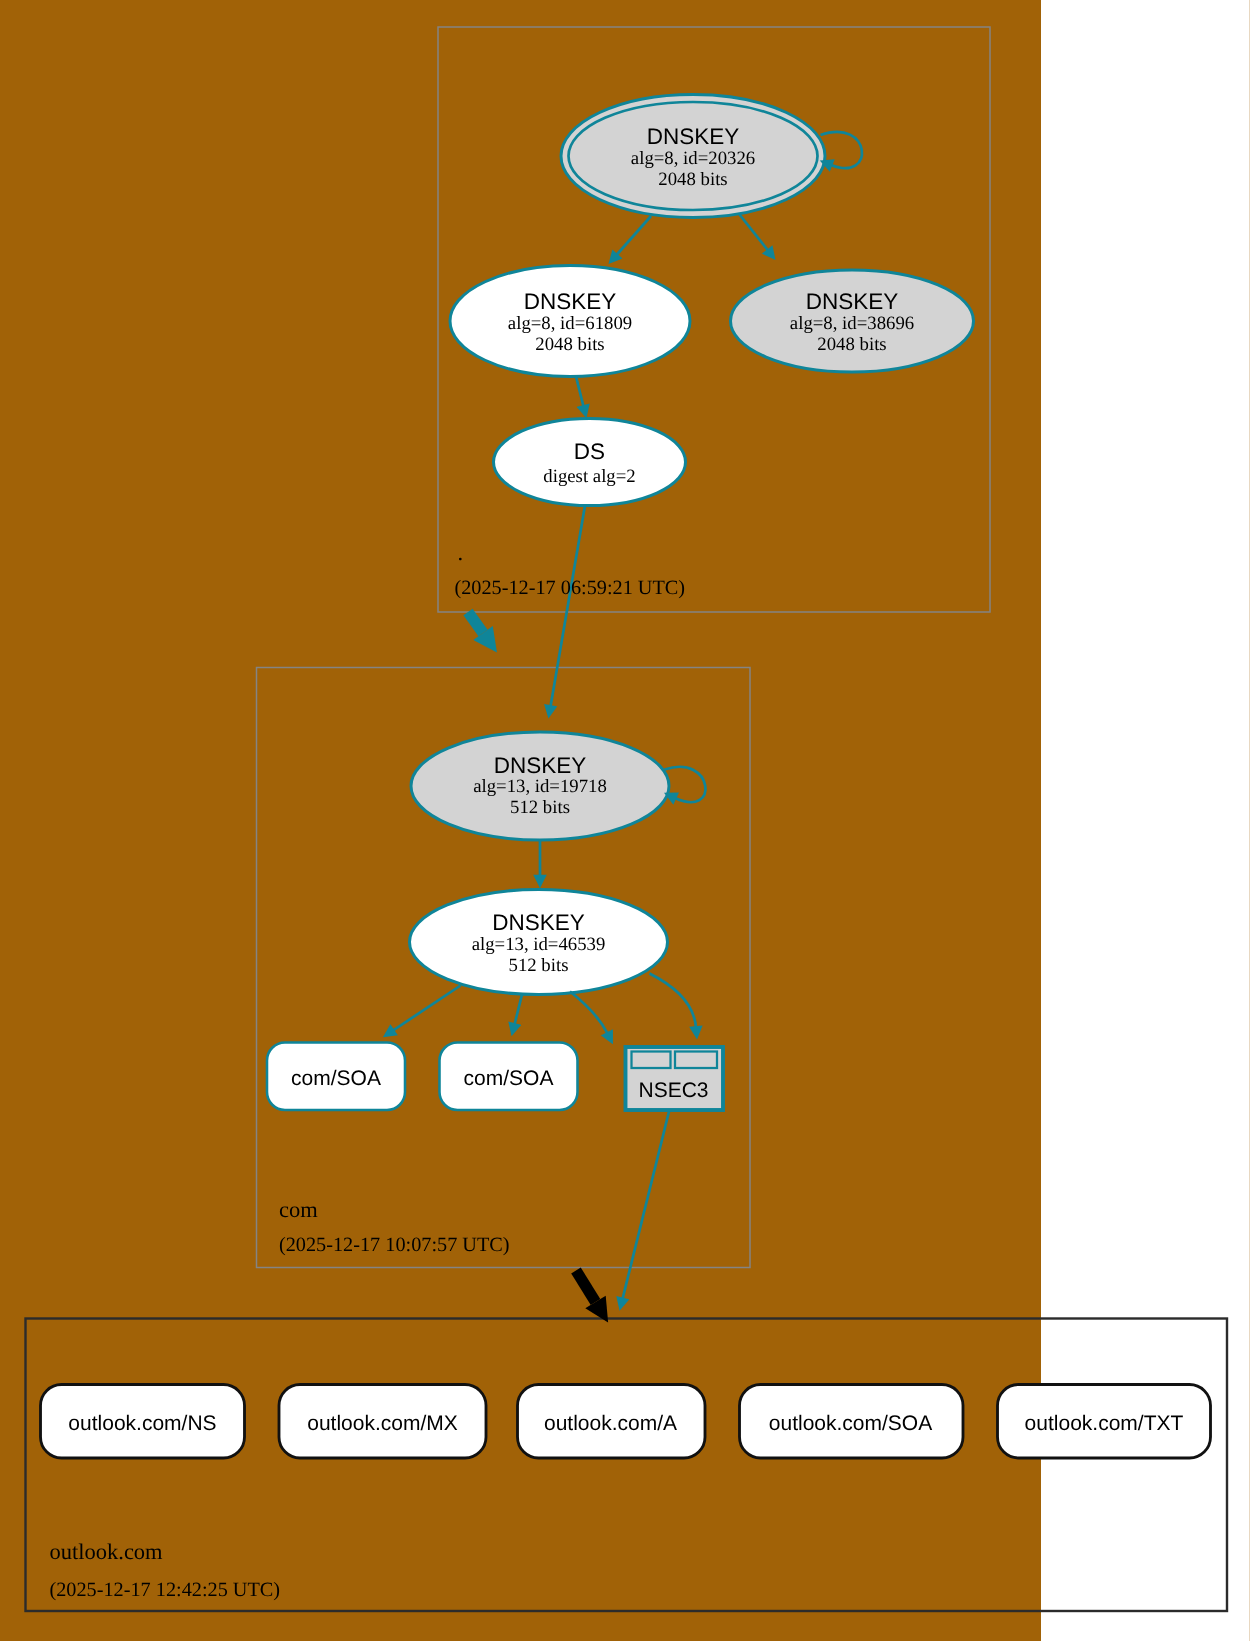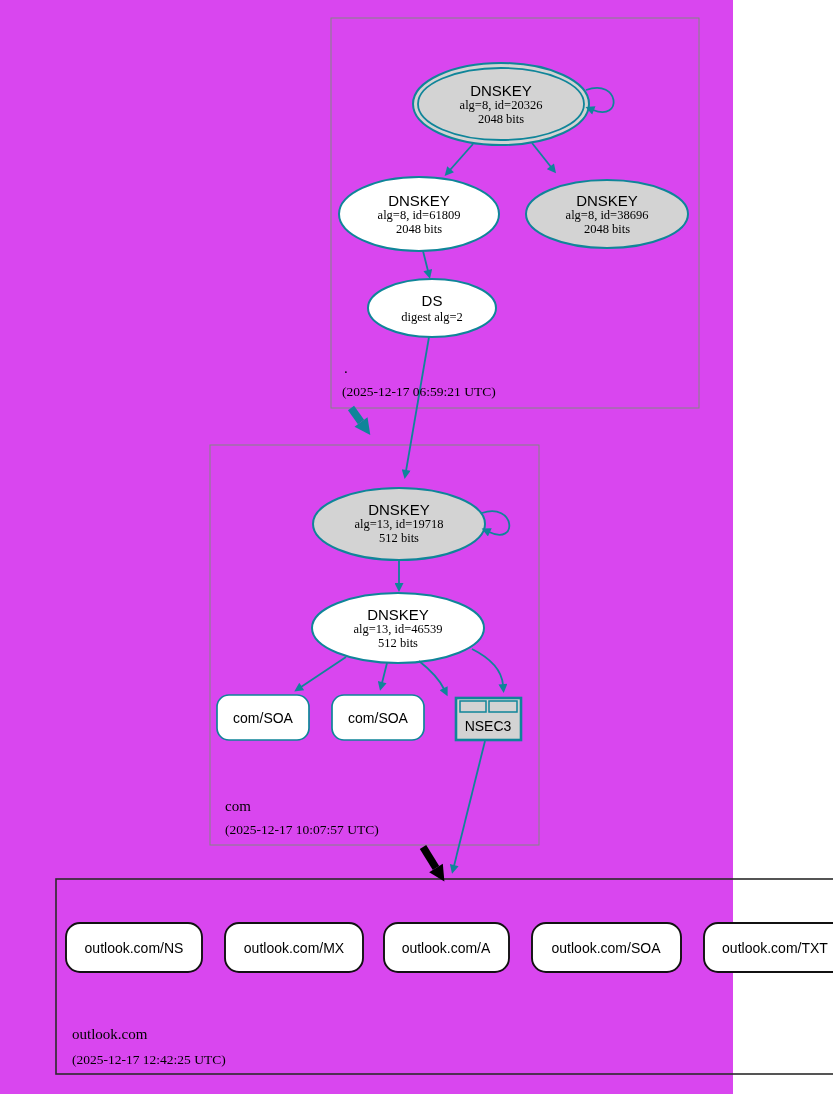--- a/index.html
+++ b/index.html
@@ -1,16 +1,16 @@
 <!DOCTYPE html>
 <html><head>
 <meta charset="utf-8">
 <style>
   html, body { margin: 0; padding: 0; background: #ffffff; }
-  .stage { position: relative; width: 694px; height: 1094px; background: #d946ef; padding-left: 39px; }
+  .stage { position: relative; width: 694px; height: 1094px; background: #a16207; }
   svg { display: block; }
   text { fill: #000000; }
   .sans  { font-family: "Liberation Sans", sans-serif; }
   .serif { font-family: "Liberation Serif", serif; }
   .mid   { text-anchor: middle; }
   .fs-title  { font-size: 15px; }
   .fs-detail { font-size: 12.5px; }
   .fs-label  { font-size: 14px; }
   .fs-zone   { font-size: 15px; }
   .fs-ts     { font-size: 13.5px; }

